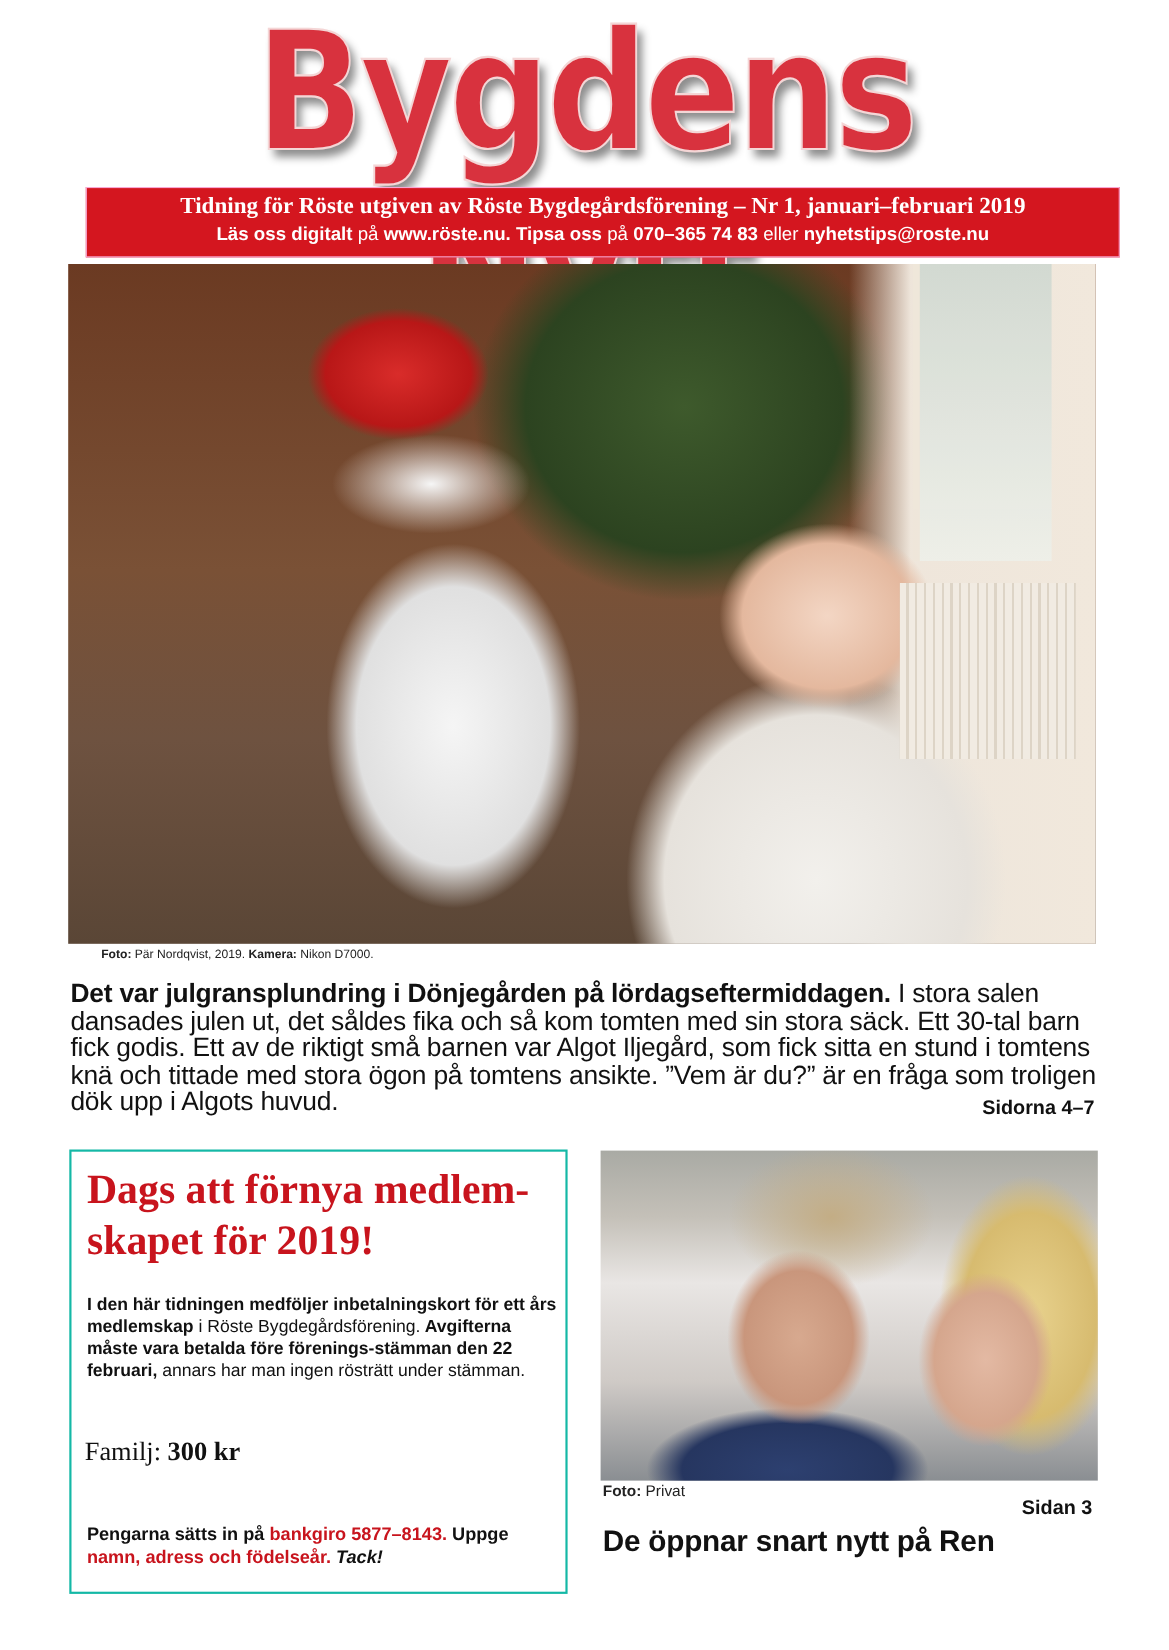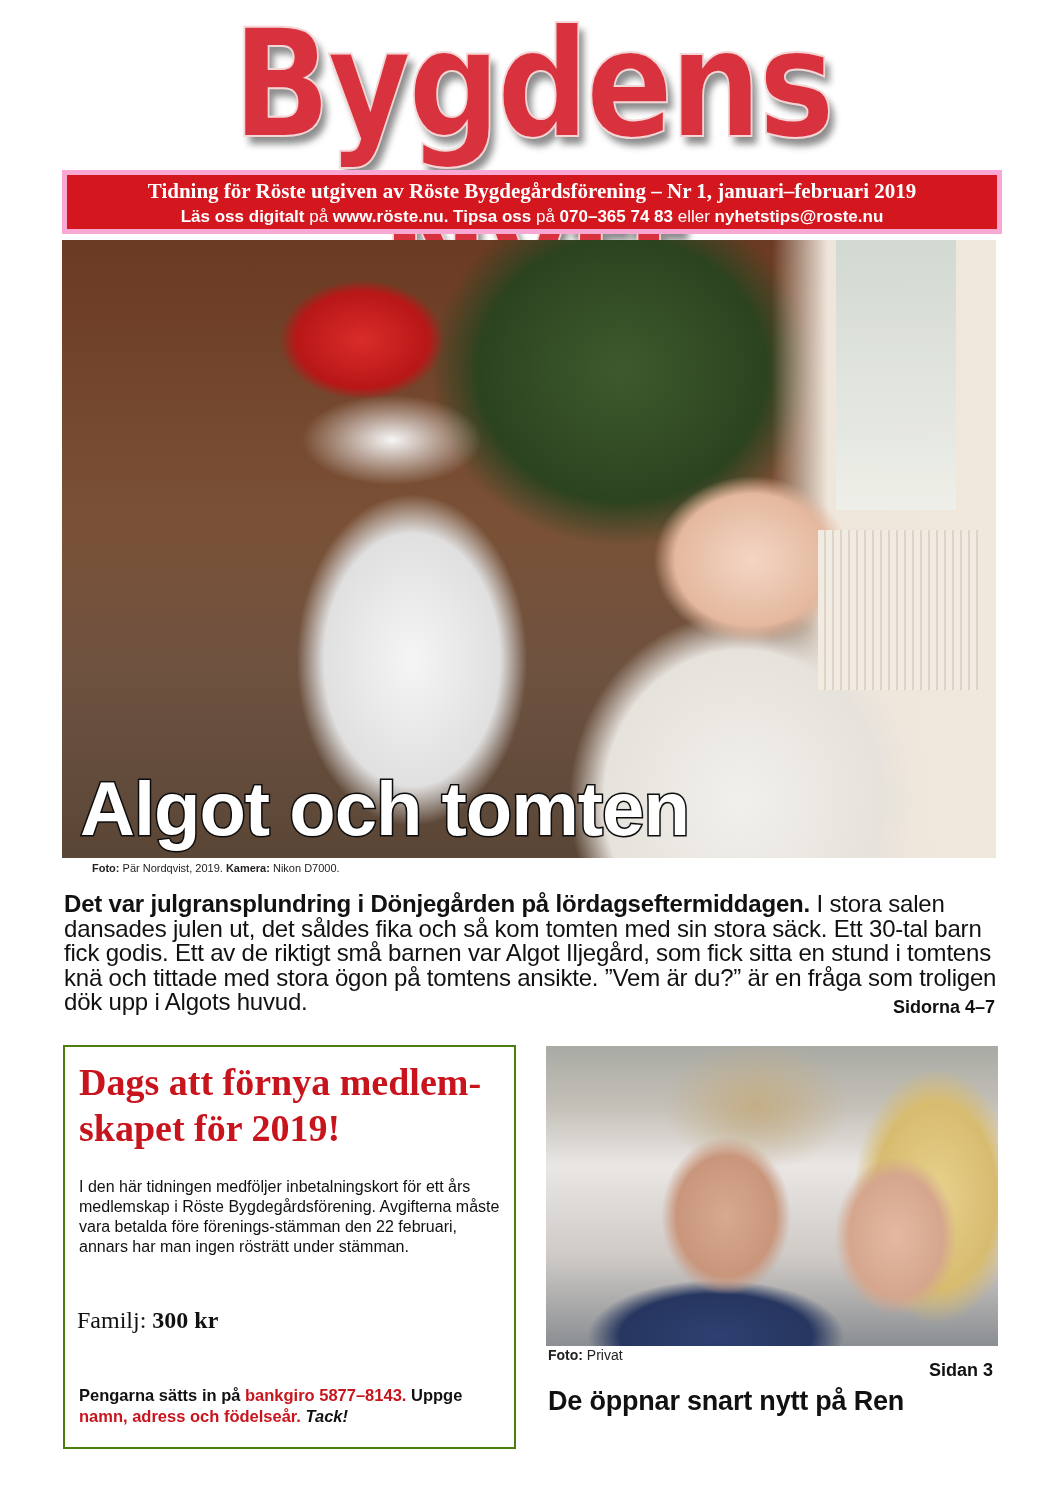--- a/index.html
+++ b/index.html
@@ -10,21 +10,21 @@
   .masthead-title {
     position:absolute; left:0; top:-4px; width:940px; text-align:center;
     font-family:"DejaVu Sans", sans-serif; font-weight:bold; font-size:150px; letter-spacing:-4px;
     color:#d8323e; line-height:160px;
     -webkit-text-stroke:2px #f4d6d6;
     text-shadow: 6px 8px 8px rgba(0,0,0,0.45), 1px 1px 0 #ffffff;
     transform:scaleX(0.86); transform-origin:center;
   }
 
   
-  .band { position:absolute; left:62px; top:170px; width:940px; height:64px; background:#d4161f; border:5px solid #f9a8d4; box-sizing:border-box; }
+  .band { position:absolute; left:78px; top:170px; width:940px; height:64px; background:#d4161f; border:1px solid #f9a8d4; box-sizing:border-box; }
   .band-line1 { position:absolute; left:0; top:4px; width:100%; text-align:center; color:#fff; font-family:"Liberation Serif", serif; font-weight:bold; font-size:21px; }
   .band-line2 { position:absolute; left:0; top:32px; width:100%; text-align:center; color:#fff; font-size:17px; }
   .band-line2 b { font-weight:bold; }
 
   
   .hero { position:absolute; left:62px; top:240px; width:934px; height:618px; overflow:hidden;
     background:
       radial-gradient(ellipse 140px 120px at 690px 320px, #f3d6c4 0%, #e4b89e 55%, rgba(228,184,158,0) 70%),
       radial-gradient(ellipse 230px 250px at 680px 560px, #f2f0ec 0%, #e6e2dc 60%, rgba(230,226,220,0) 75%),
       radial-gradient(ellipse 160px 230px at 350px 420px, #f5f5f5 0%, #e0e0e0 55%, rgba(224,224,224,0) 72%),
@@ -44,24 +44,24 @@
   }
   .hero-caption { position:absolute; left:64px; top:862px; font-size:11px; color:#222;padding-left:28px; }
   .hero-caption b { font-weight:bold; }
 
   
   .lead { position:absolute; left:64px; top:892px; width:934px; font-size:24px; line-height:24.5px; color:#111; letter-spacing:-0.2px; }
   .lead b { font-weight:bold; }
   .lead-ref { position:absolute; right:68px; top:997px; font-size:18px; font-weight:bold;margin-left:44px; }
 
   
-  .member-box { position:absolute; left:63px; top:1045px; width:453px; height:404px; border:2px solid #4d7c0f; box-sizing:border-box; }
+  .member-box { position:absolute; left:63px; top:1045px; width:453px; height:404px; border:2px solid #14b8a6; box-sizing:border-box; }
   .member-title { position:absolute; left:14px; top:12px; width:430px; font-family:"Liberation Serif", serif; font-weight:bold; font-size:38px; line-height:46px; color:#c8141d; }
   .member-body { position:absolute; left:14px; top:130px; width:430px; font-size:16px; line-height:20px; color:#111; }
-  .member-body b { font-weight:normal; }
+  .member-body b { font-weight:bold; }
   .member-prices { position:absolute; left:12px; top:258px; font-family:"Liberation Serif", serif; font-size:24px; line-height:30px; color:#111; }
   .member-prices b { font-weight:bold; }
   .member-pay { position:absolute; left:14px; top:338px; width:430px; font-size:16.5px; line-height:21px; font-weight:bold; color:#111; }
   .red { color:#c8141d; }
   .member-pay i { font-style:italic; }
 
   
   .photo2 { position:absolute; left:546px; top:1046px; width:452px; height:300px; overflow:hidden;
     background:
       radial-gradient(ellipse 90px 110px at 180px 170px, #d7a98f 0%, #c9967c 55%, rgba(201,150,124,0) 72%),
@@ -86,21 +86,20 @@
 <div class="band">
   <div class="band-line1">Tidning för Röste utgiven av Röste Bygdegårdsförening – Nr 1, januari–februari 2019</div>
   <div class="band-line2">
     <b>Läs oss digitalt</b><span> på </span><b>www.röste.nu. Tipsa oss</b><span> på </span><b>070–365 74 83</b><span> eller </span><b>nyhetstips@roste.nu</b>
   </div>
 </div>
 
 <div class="hero" title="Santa Claus in red hat and fur coat holding a baby in a white shirt, Christmas tree in background">
   <div class="hero-window"></div>
   <div class="hero-radiator"></div>
-  <div class="hero-headline">Algot och tomten</div>
 </div>
 <div class="hero-caption">
   <b>Foto:</b><span> Pär Nordqvist, 2019. </span><b>Kamera:</b><span> Nikon D7000.</span>
 </div>
 
 <div class="lead">
   <b>Det var julgransplundring i Dönjegården på lördagseftermiddagen.</b><span> I stora salen dansades julen ut, det såldes fika och så kom tomten med sin stora säck. Ett 30-tal barn fick godis. Ett av de riktigt små barnen var Algot Iljegård, som fick sitta en stund i tomtens knä och tittade med stora ögon på tomtens ansikte. ”Vem är du?” är en fråga som troligen dök upp i Algots huvud.</span>
 </div>
 <div class="lead-ref">Sidorna 4–7</div>
 

